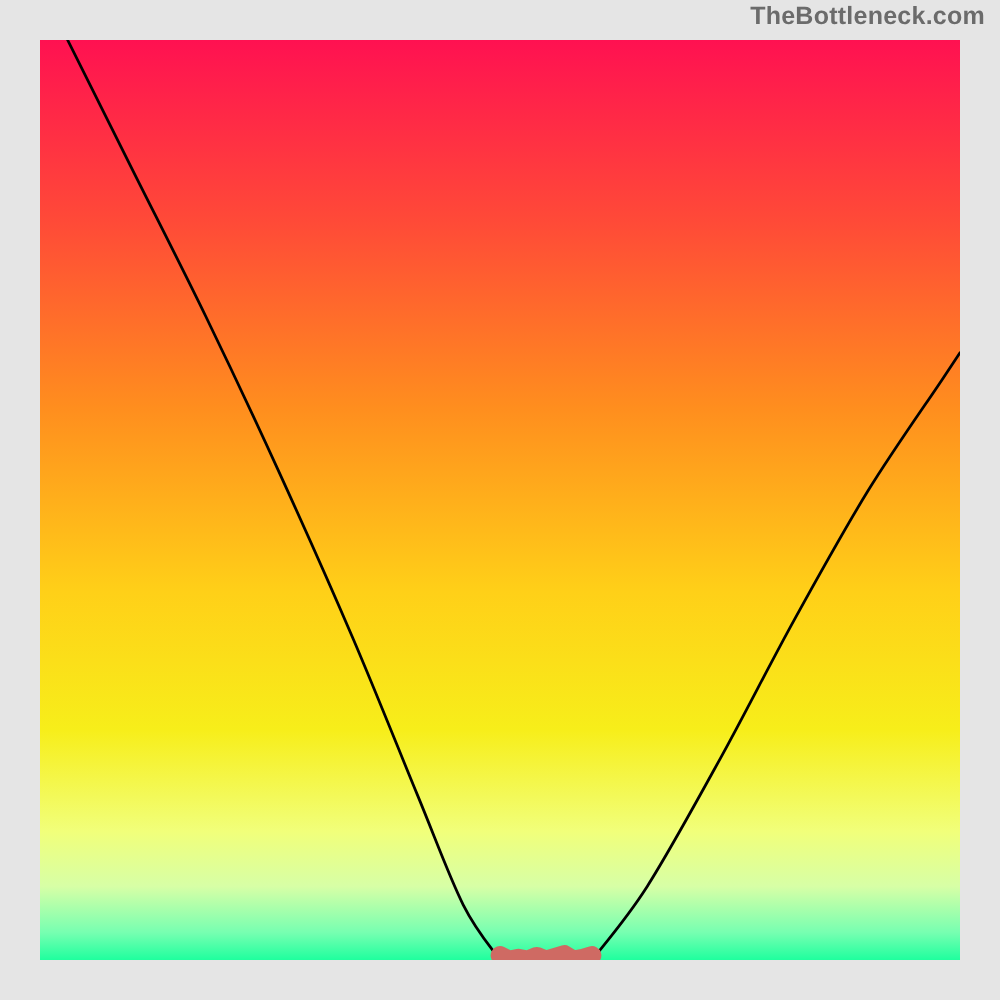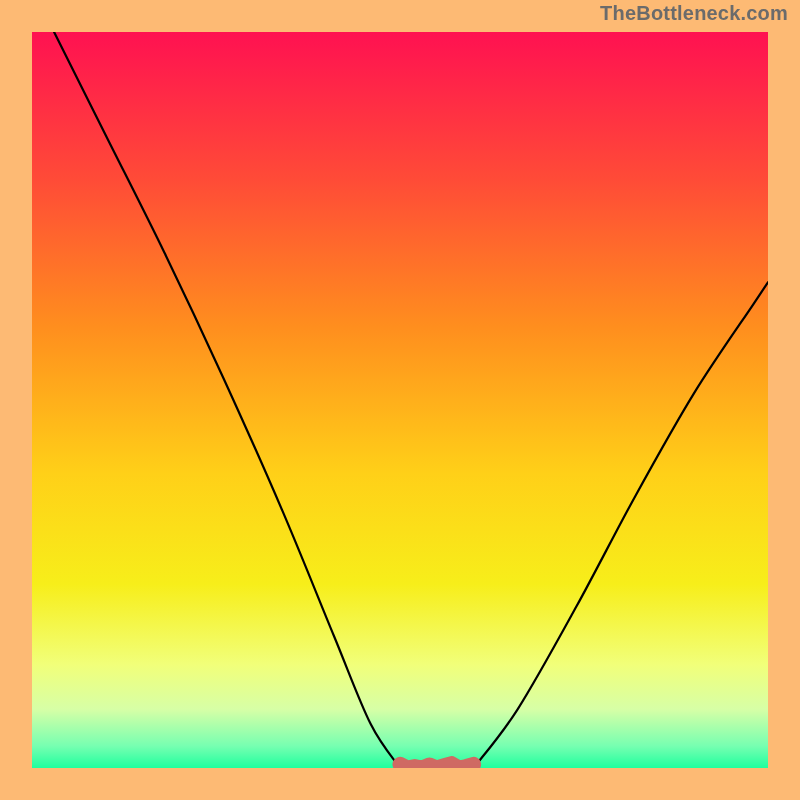--- a/index.html
+++ b/index.html
@@ -6,21 +6,21 @@
     margin: 0;
     padding: 0;
     width: 800px;
     height: 800px;
     overflow: hidden;
     font-family: Arial, Helvetica, sans-serif;
   }
   .frame {
     width: 800px;
     height: 800px;
-    background: #fdba74;
+    background: #e5e5e5;
     position: relative;
   }
   .plot {
     position: absolute;
     left: 32px;
     top: 32px;
     width: 736px;
     height: 736px;
   }
   .watermark {

